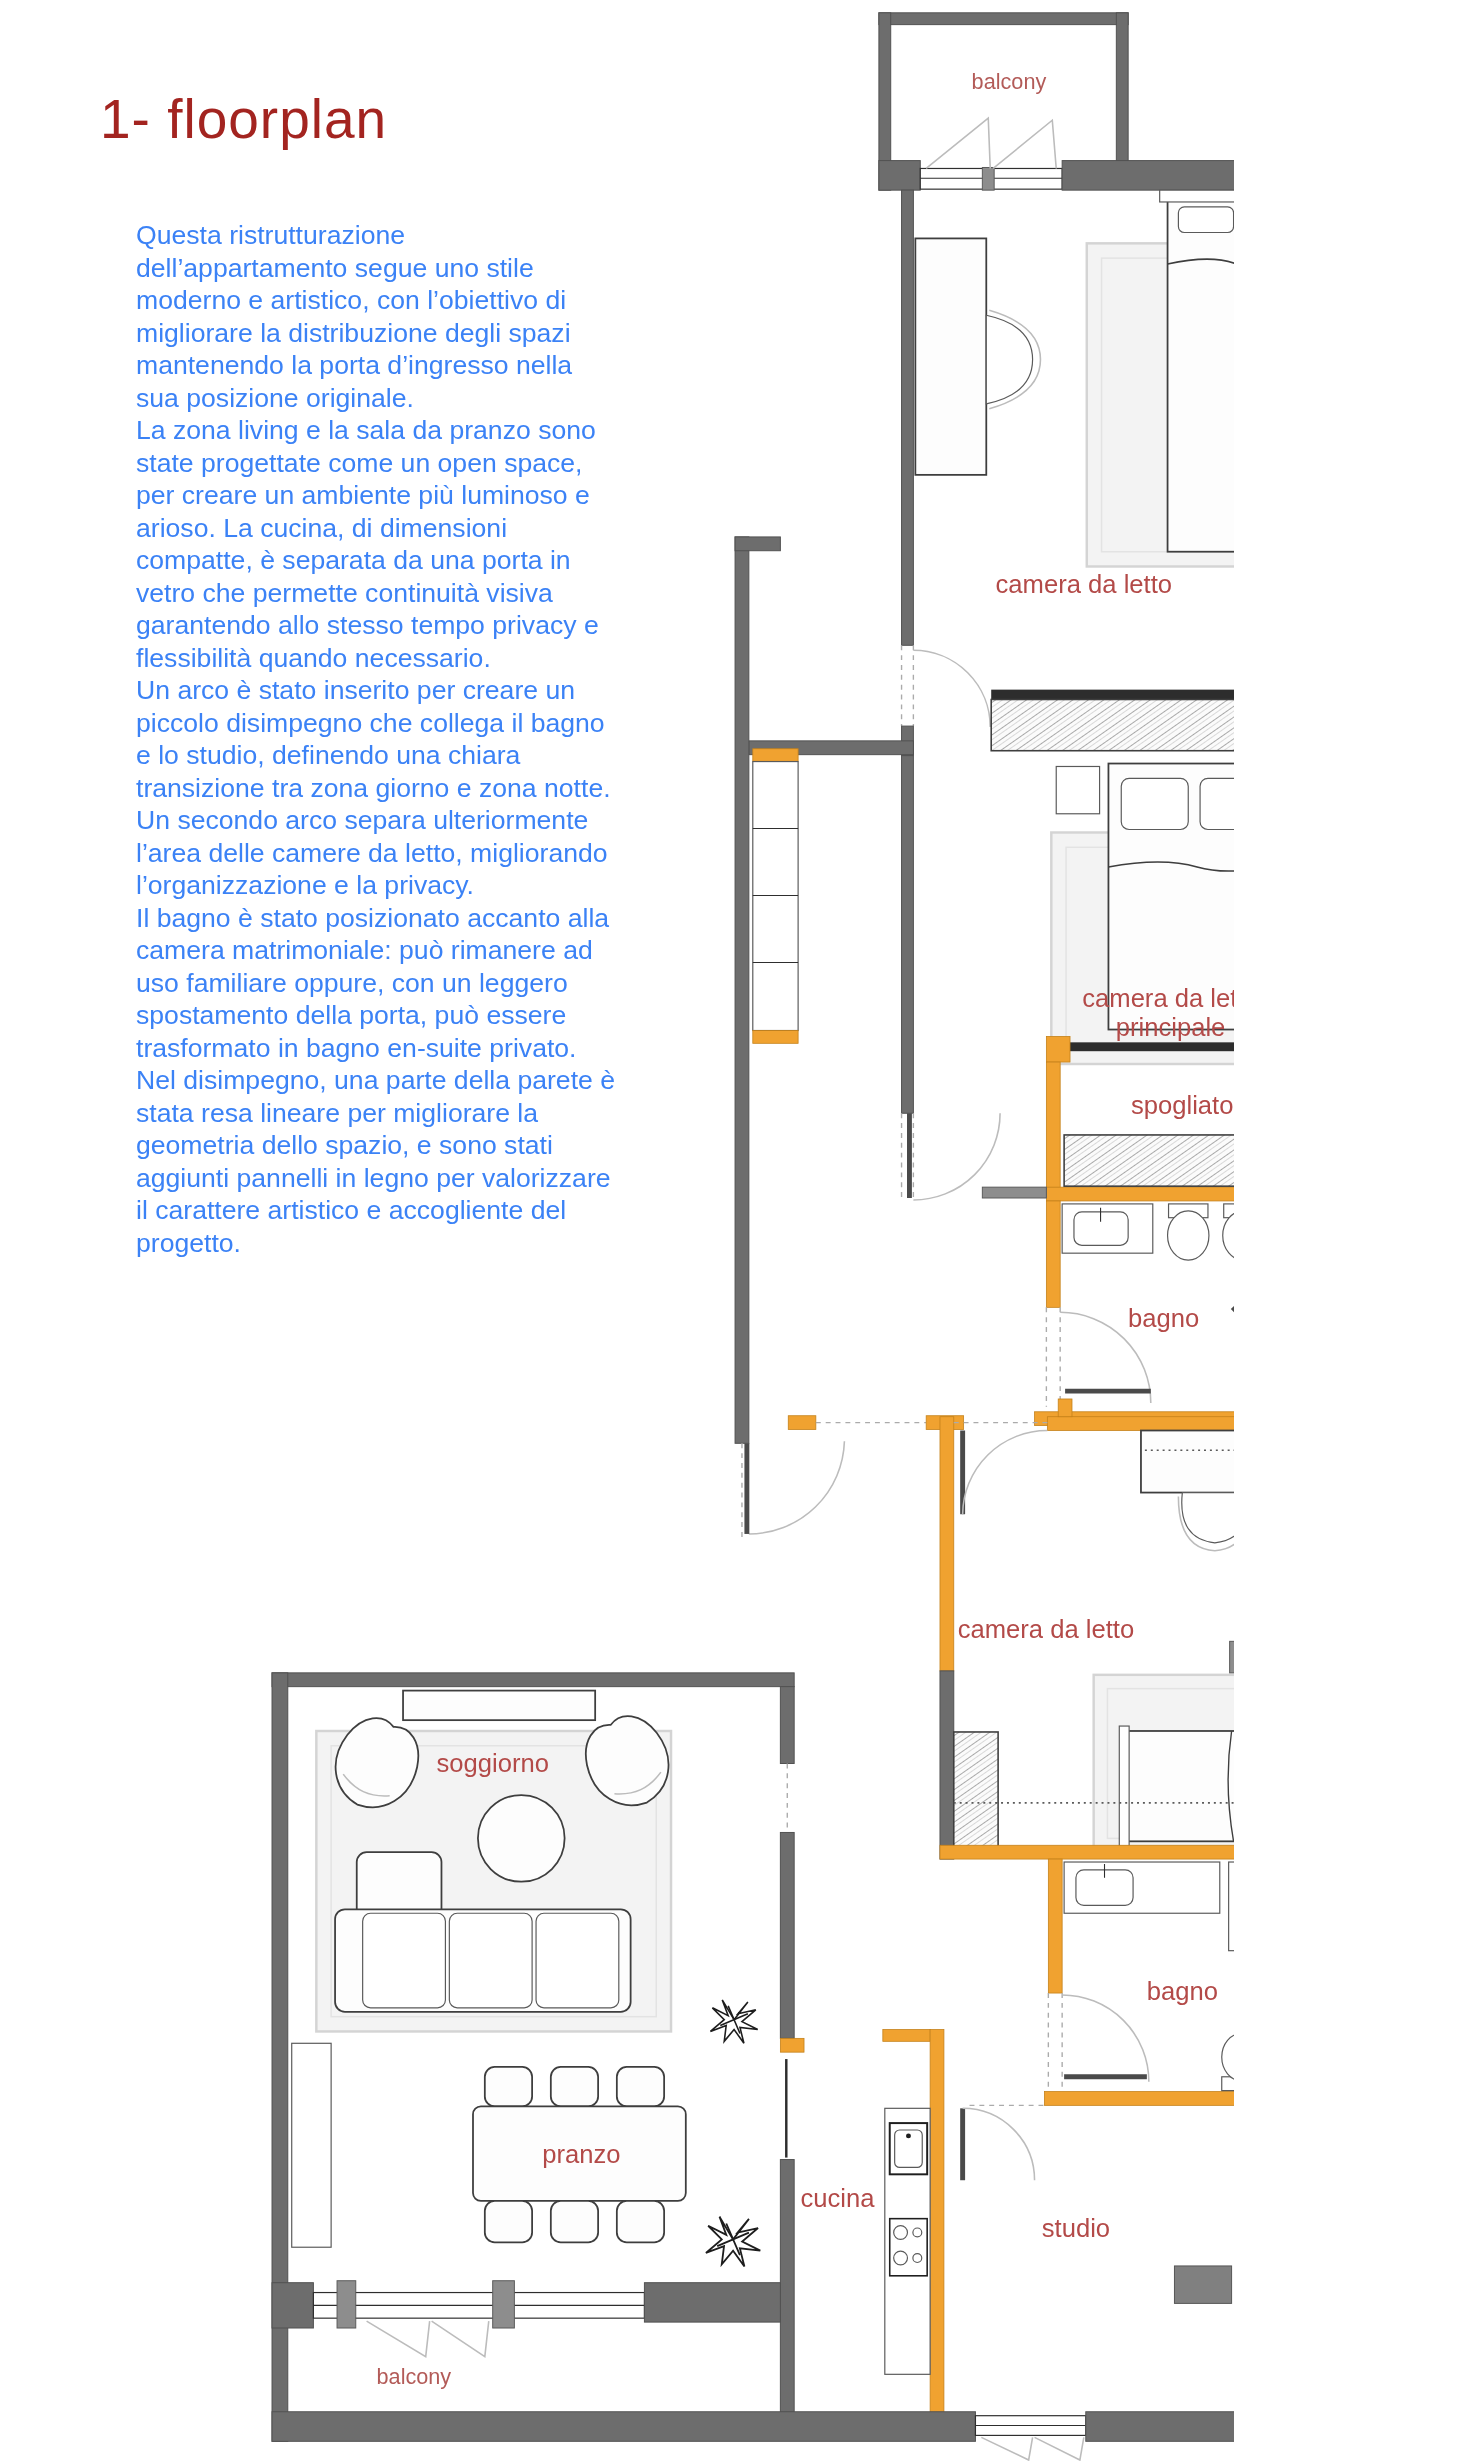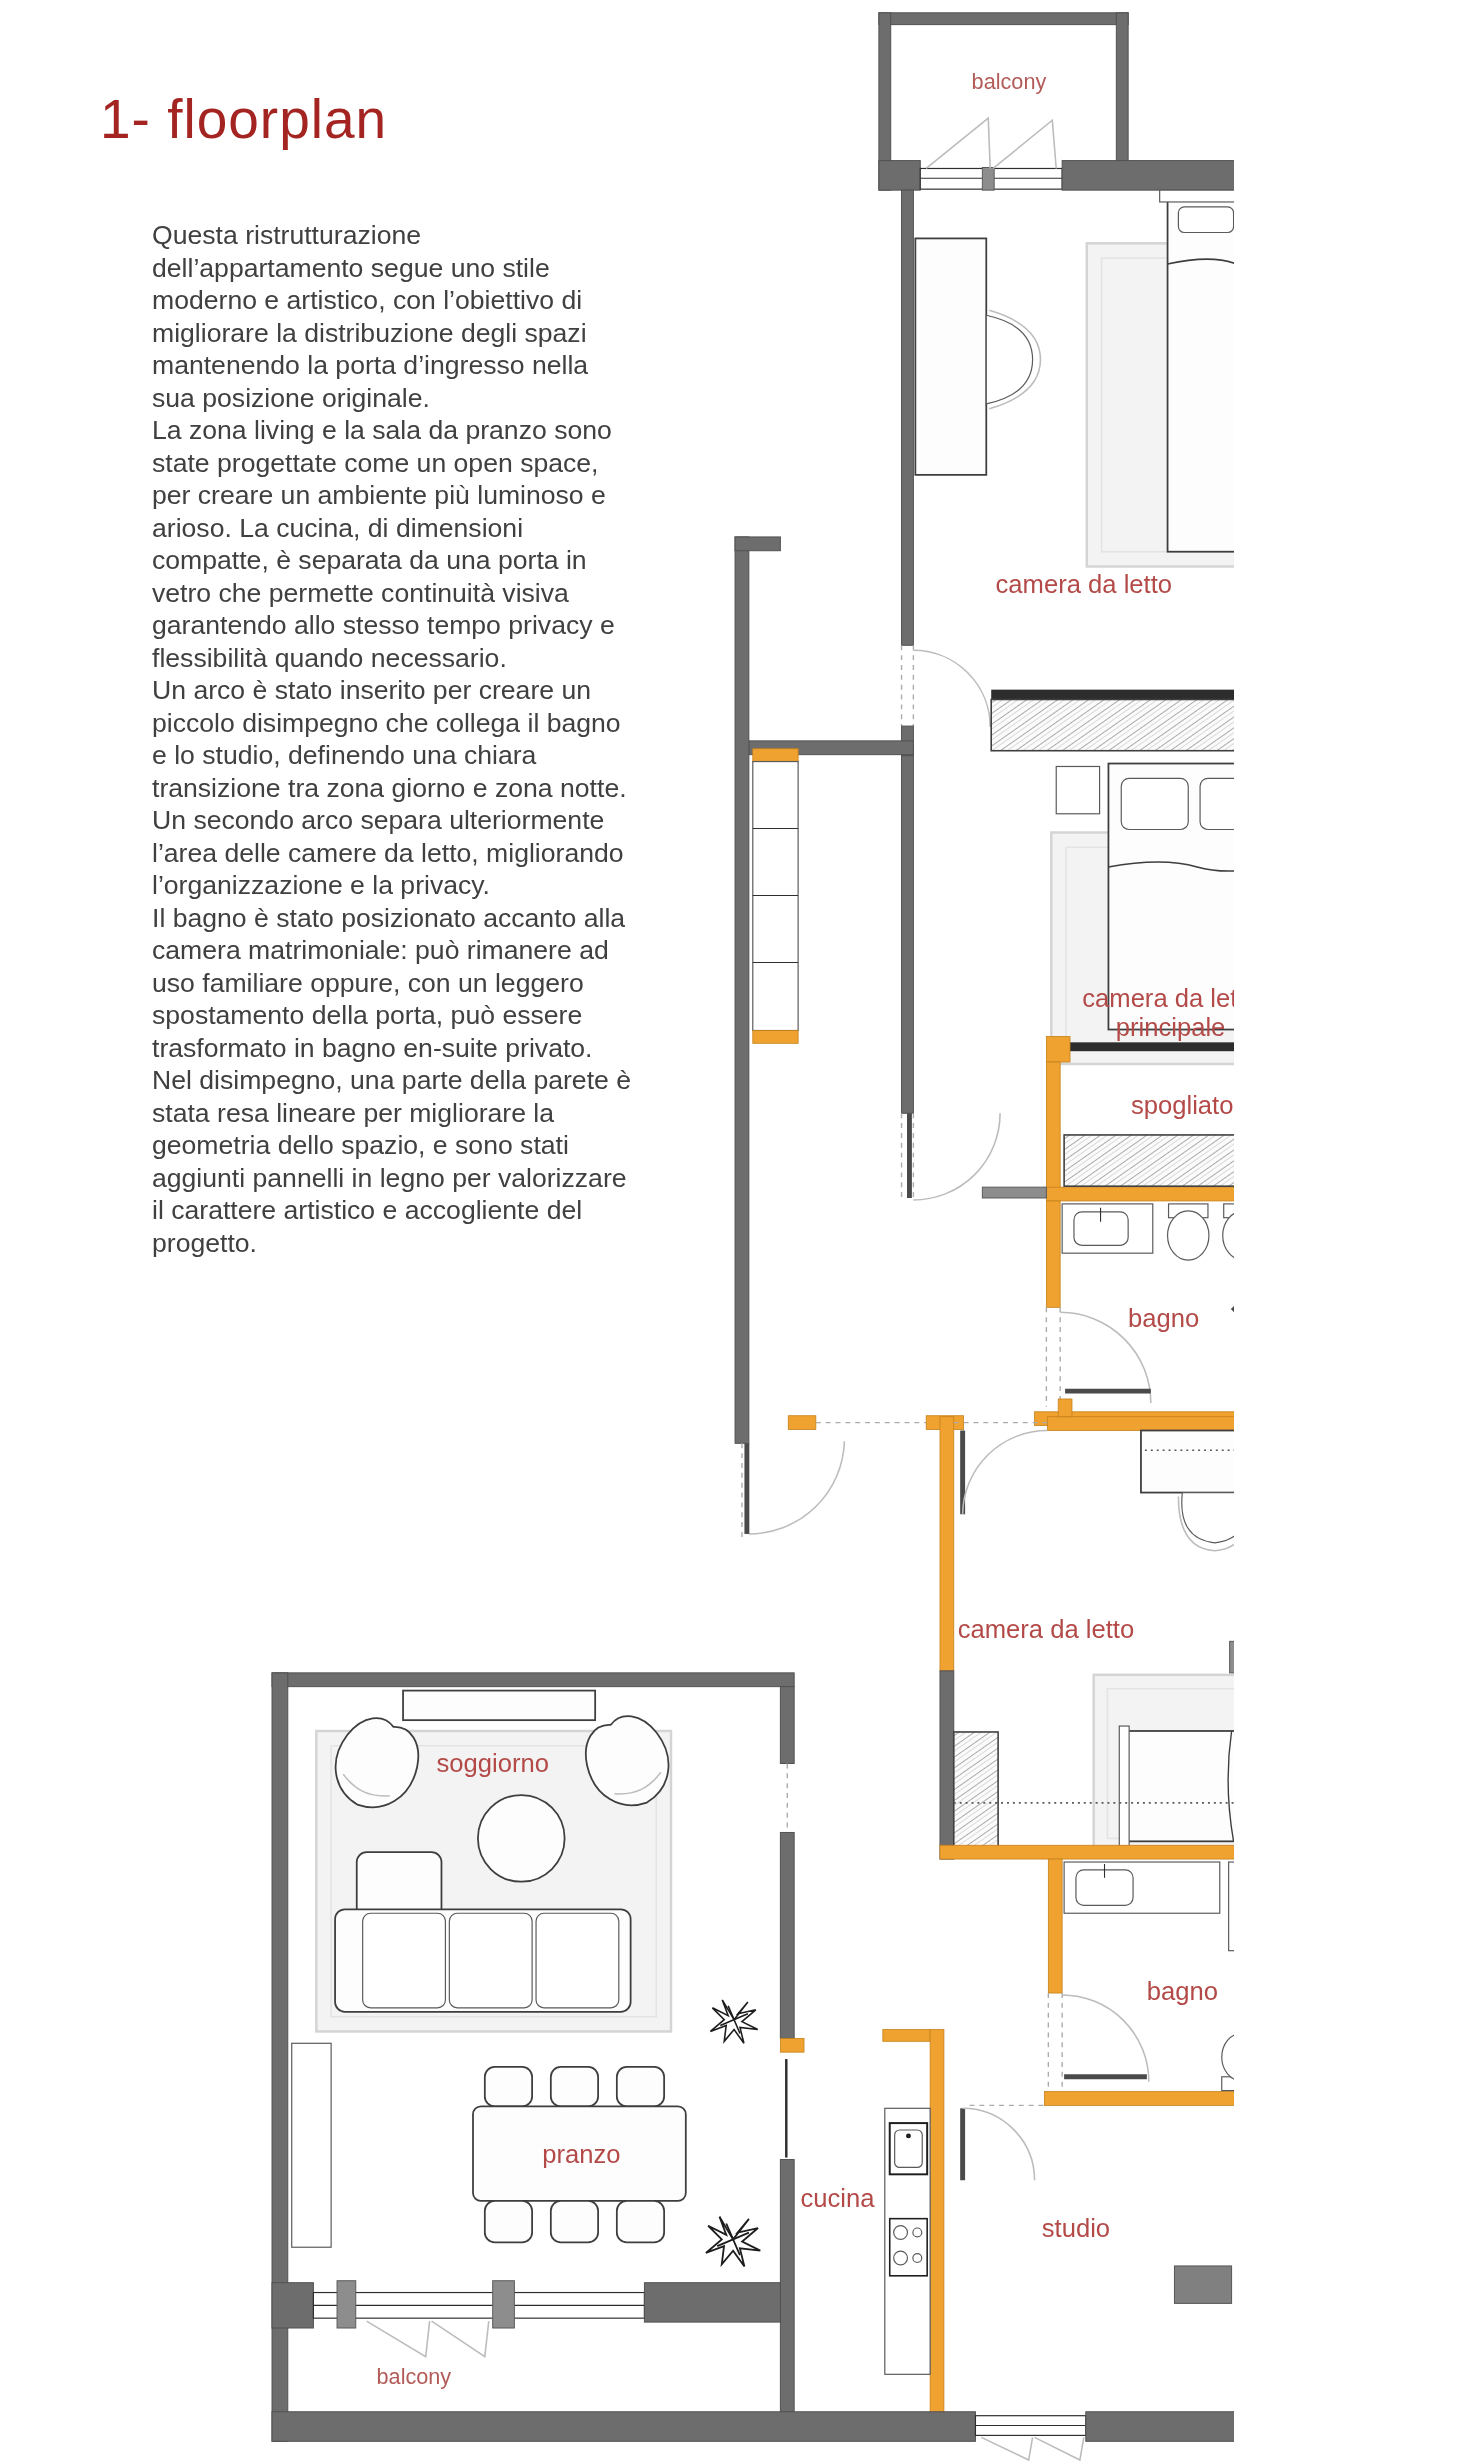--- a/index.html
+++ b/index.html
@@ -1,21 +1,21 @@
 <!DOCTYPE html>
 <html><head>
 <meta charset="utf-8">
 <style>
   html,body{margin:0;padding:0;background:#ffffff;}
   .canvas{position:relative;width:1234px;height:2462px;background:#ffffff;overflow:hidden;
           font-family:"Liberation Sans",sans-serif;}
   .title{position:absolute;left:100px;top:87px;font-size:55px;font-weight:500;color:#a32420;
          letter-spacing:1px;}
-  .description{position:absolute;left:152px;top:219px;width:591px;font-size:26.6px;line-height:32.5px;
-         color:#404040;white-space:pre-line;}
+  .description{position:absolute;left:136px;top:219px;width:591px;font-size:26.6px;line-height:32.5px;
+         color:#3b82f6;white-space:pre-line;}
   svg{position:absolute;left:0;top:0;}
   svg text{font-family:"Liberation Sans",sans-serif;}
   .label{fill:#b34a48;font-size:26px;}
   .label-small{fill:#b35b58;font-size:22px;}
   .wall{fill:#6d6d6d;stroke:#515151;stroke-width:1;}
   .blackwall{fill:#2d2d2d;stroke:none;}
   .orange{fill:#f0a230;stroke:#c4811a;stroke-width:0.8;}
   .furn{fill:#fdfdfd;stroke:#3e3e3e;stroke-width:1.8;}
   .furn-thin{fill:#ffffff;stroke:#5a5a5a;stroke-width:1.2;}
   .rug{fill:#f3f3f3;stroke:#d4d4d4;stroke-width:2.5;}

